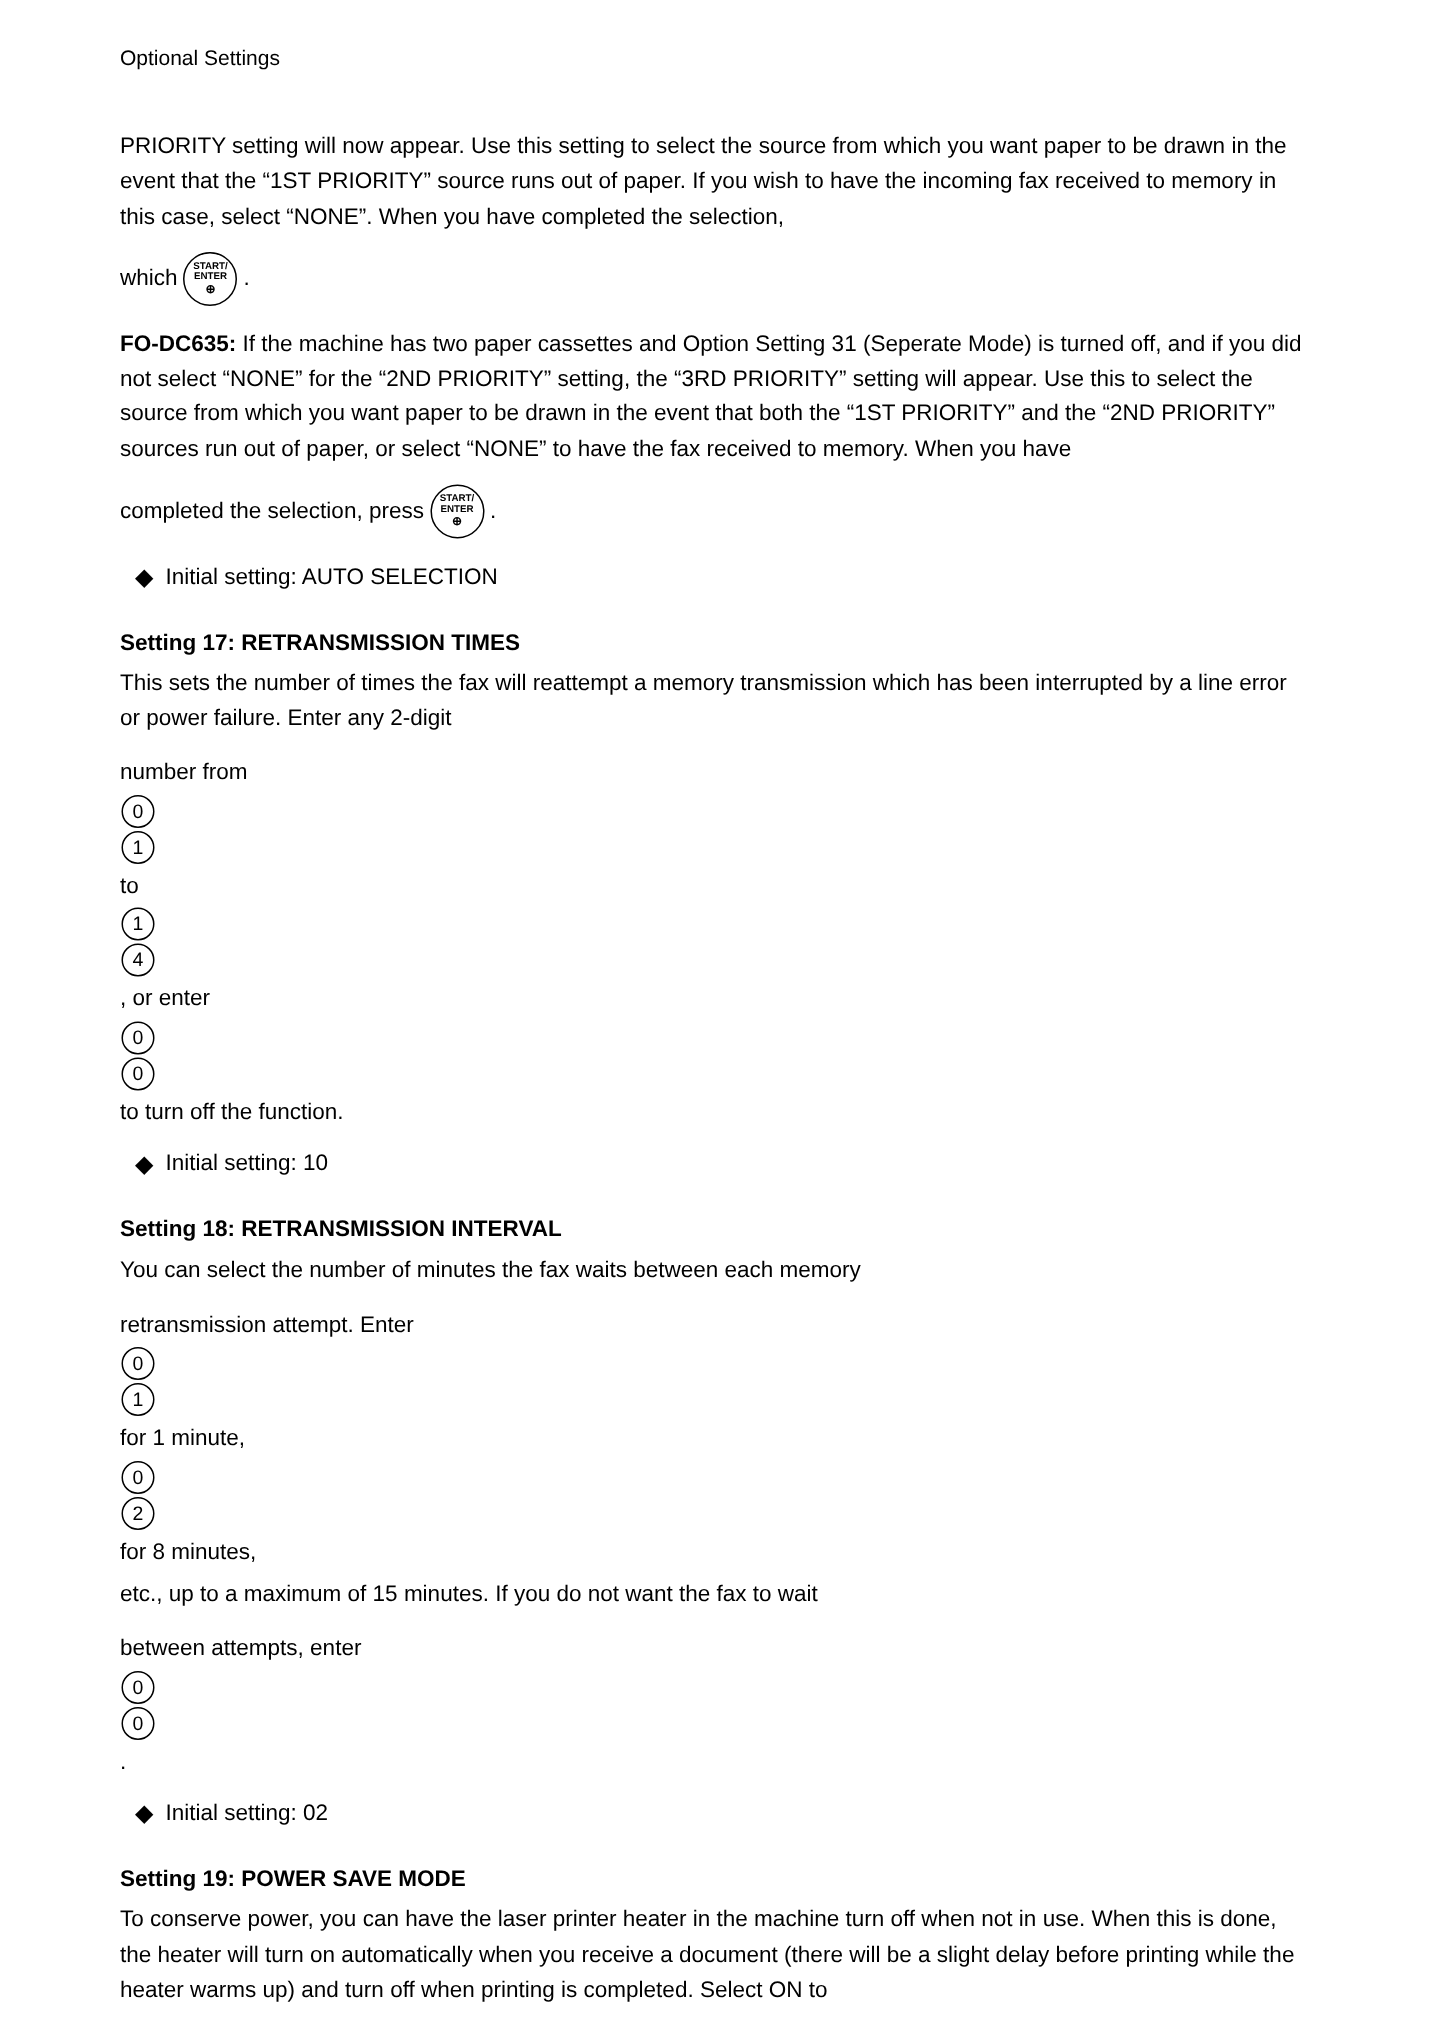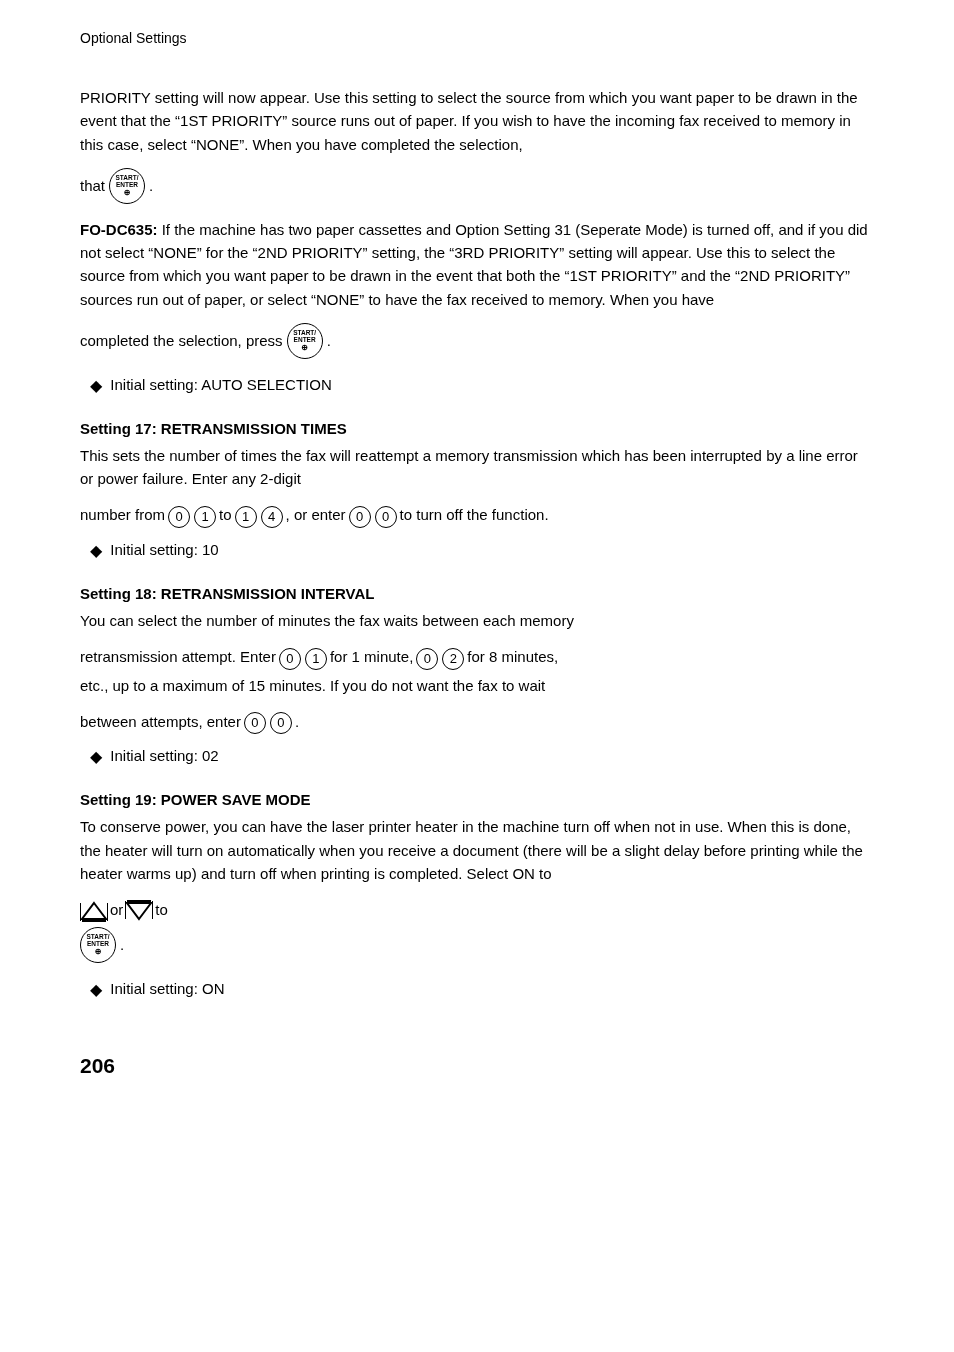--- a/index.html
+++ b/index.html
@@ -88,25 +88,26 @@
       width: 22px;
       height: 22px;
       font-size: 13px;
       font-weight: normal;
       vertical-align: middle;
       flex-shrink: 0;
       margin: 0 1px;
     }
     .inline-flex-line {
       display: flex;
-      align-items: flex-end;
+      align-items: flex-start;
       flex-wrap: wrap;
       gap: 2px;
       margin-bottom: 4px;
       line-height: 1.7;
+      flex-direction: column;
     }
     .page-number {
       font-weight: bold;
       font-size: 21px;
       margin-top: 52px;
     }
   </style>
 </head>
 <body>
 
@@ -114,21 +115,21 @@
   <span>Optional Settings</span>
 </div>
 
 <div class="main-content">
 
   <div class="para">
     <span>PRIORITY setting will now appear. Use this setting to select the source from which you want paper to be drawn in the event that the “1ST PRIORITY” source runs out of paper. If you wish to have the incoming fax received to memory in this case, select “NONE”. When you have completed the selection,</span>
   </div>
 
   <div class="press-line">
-    <span>that</span>
+    <span>which</span>
     <span class="btn-icon">
       <span class="top-text">START/</span>
       <span class="middle-text">ENTER</span>
       <span class="phi">⊕</span>
     </span>
     <span>.</span>
   </div>
 
   <div class="para">
     <span class="bold-label">FO-DC635:</span><span> If the machine has two paper cassettes and Option Setting 31 (Seperate Mode) is turned off, and if you did not select “NONE” for the “2ND PRIORITY” setting, the “3RD PRIORITY” setting will appear. Use this to select the source from which you want paper to be drawn in the event that both the “1ST PRIORITY” and the “2ND PRIORITY” sources run out of paper, or select “NONE” to have the fax received to memory. When you have</span>

